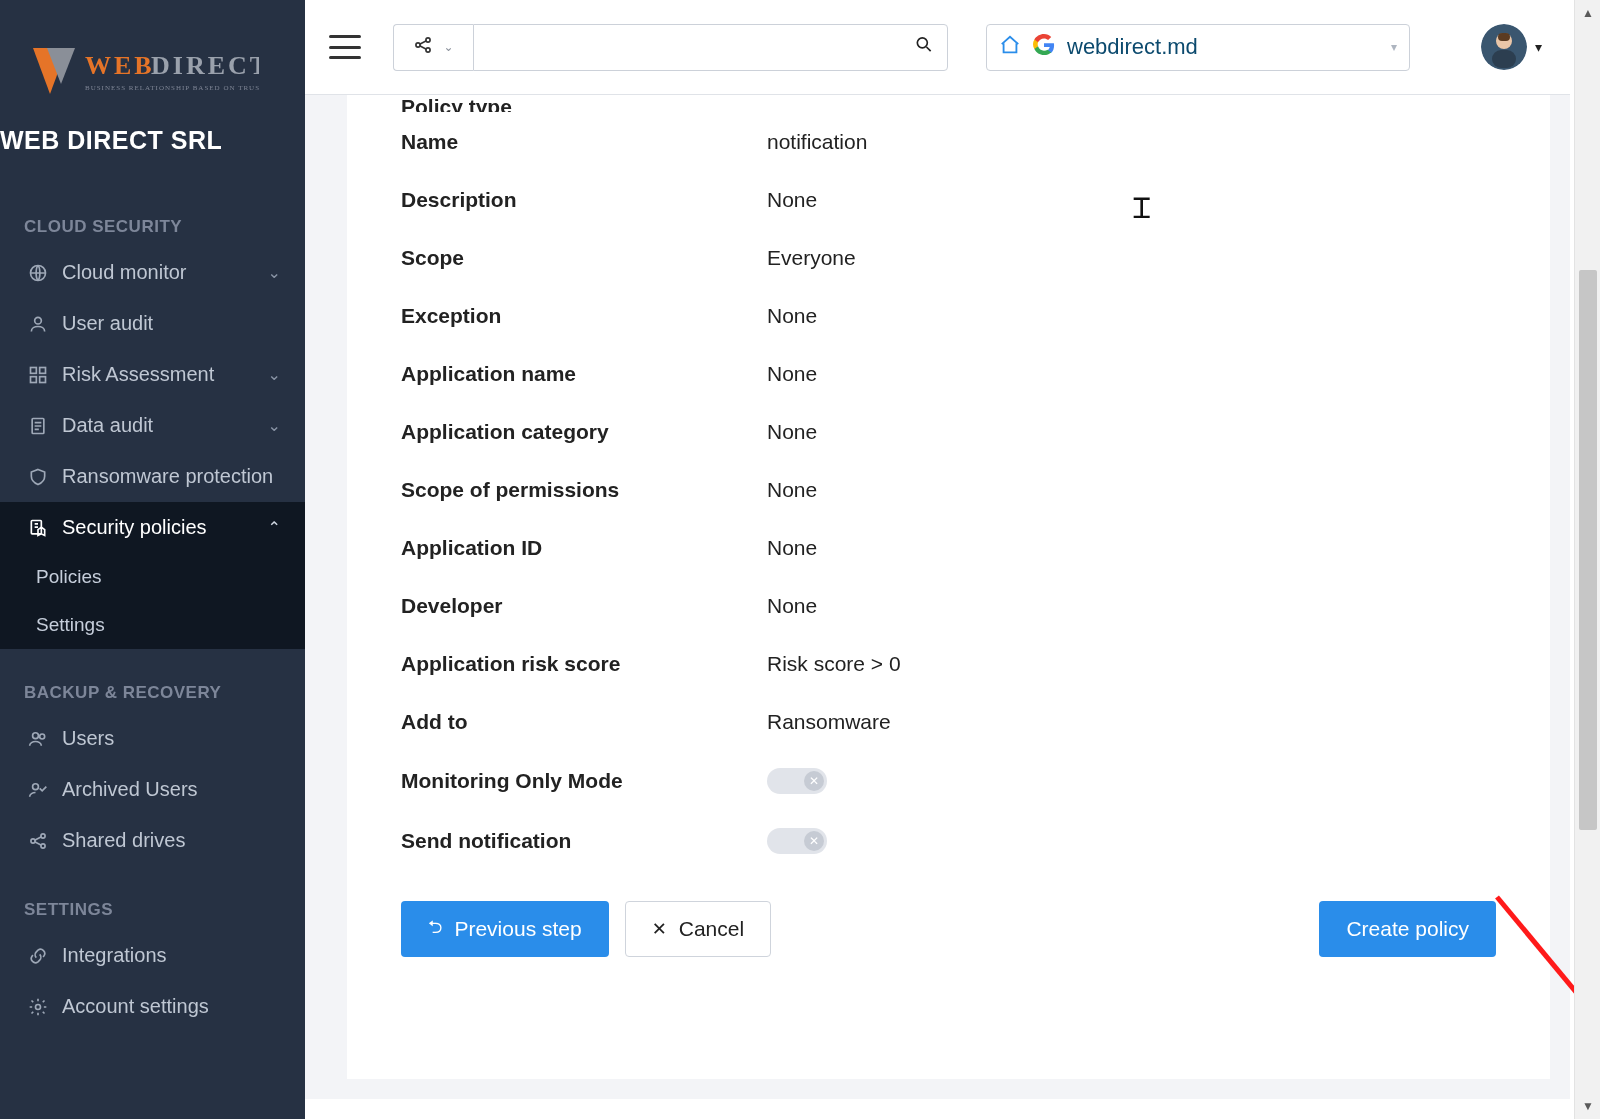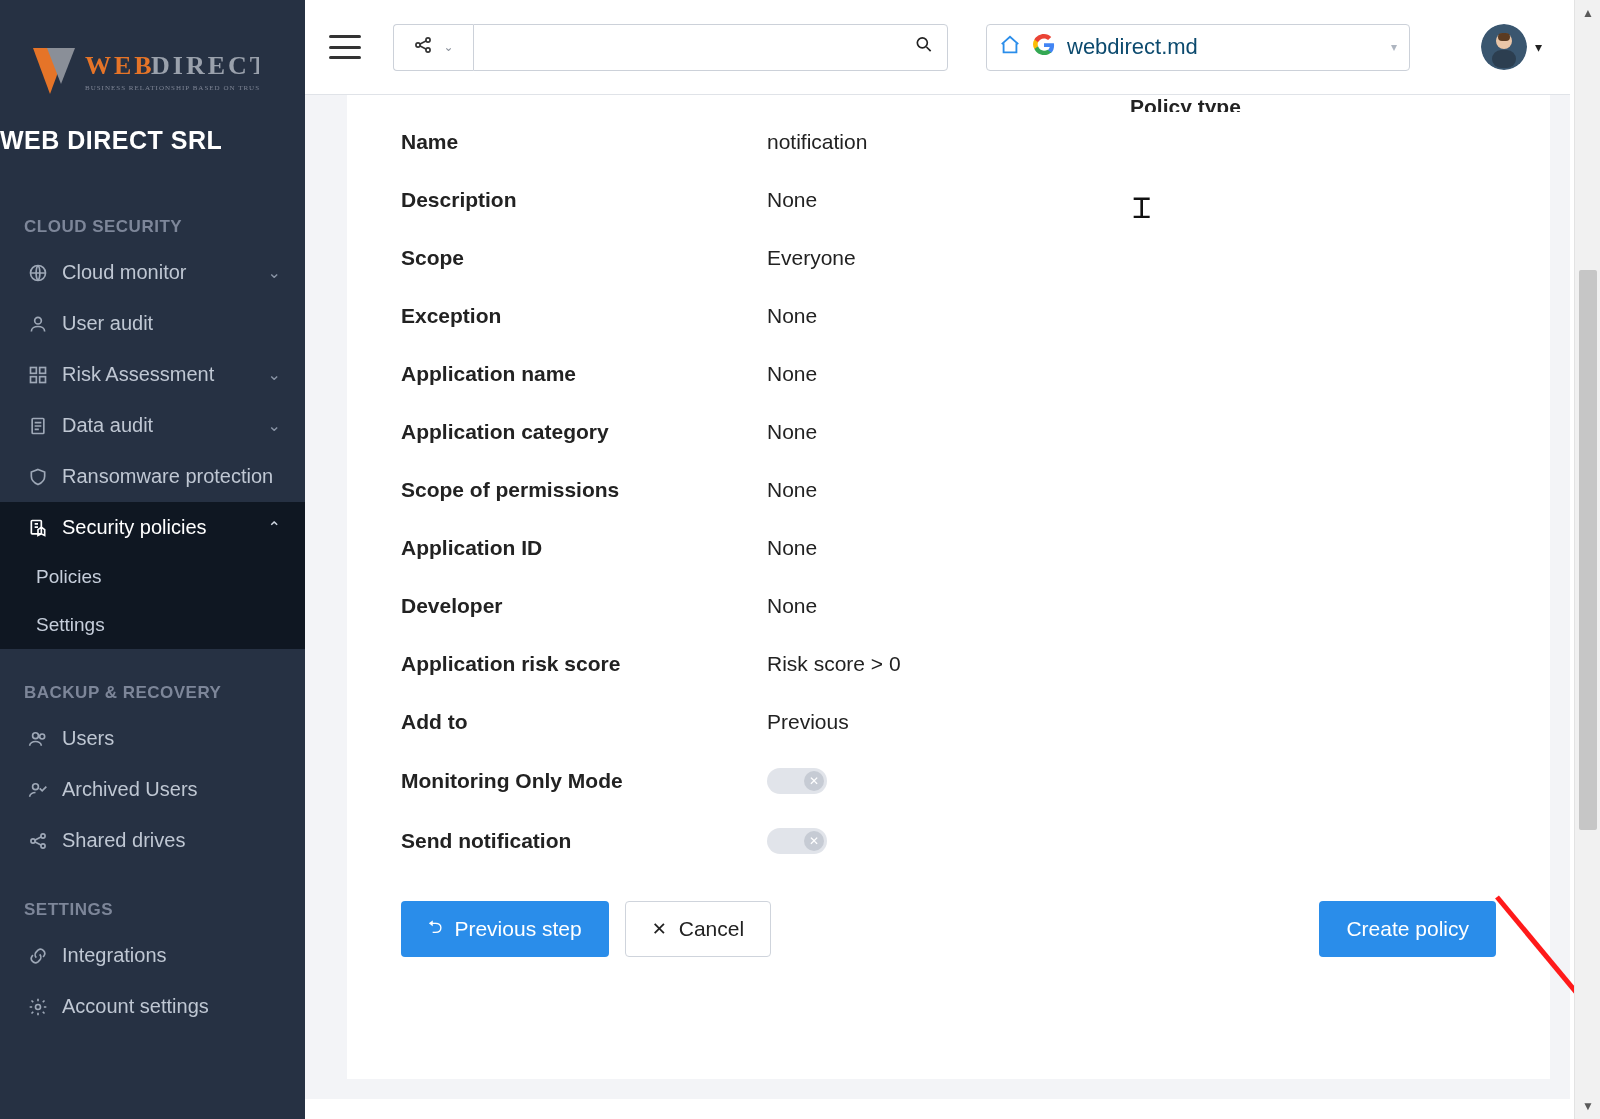--- a/index.html
+++ b/index.html
@@ -378,21 +378,21 @@
           <rect x="17" y="9" width="12" height="8" rx="4" fill="#5b3b22"></rect>
         </svg>
     </span>
     <span class="avatar-caret">▾</span>
   </div>
 </div>
 
 <div class="content-wrap">
   <div class="card">
     <div class="rows" id="rows-container">
-        <div class="field-row cut-row" style="overflow: hidden; height: 18px; align-items: flex-end; padding-bottom: 0px; flex-direction: column;">
+        <div class="field-row cut-row" style="overflow: hidden; height: 18px; align-items: flex-start; padding-bottom: 0px;">
           <div class="label">Policy type</div>
         </div>
         <div class="field-row">
           <div class="label">Name</div>
           <div class="value">notification</div>
         </div>
         <div class="field-row">
           <div class="label">Description</div>
           <div class="value">None</div>
         </div>
@@ -423,21 +423,21 @@
         <div class="field-row">
           <div class="label">Developer</div>
           <div class="value">None</div>
         </div>
         <div class="field-row">
           <div class="label">Application risk score</div>
           <div class="value">Risk score &gt; 0</div>
         </div>
         <div class="field-row">
           <div class="label">Add to</div>
-          <div class="value">Previous</div>
+          <div class="value">Ransomware</div>
         </div>
         <div class="field-row">
           <div class="label">Monitoring Only Mode</div>
           <div class="toggle">
             <div class="knob">✕</div>
           </div>
         </div>
         <div class="field-row">
           <div class="label">Send notification</div>
           <div class="toggle">

